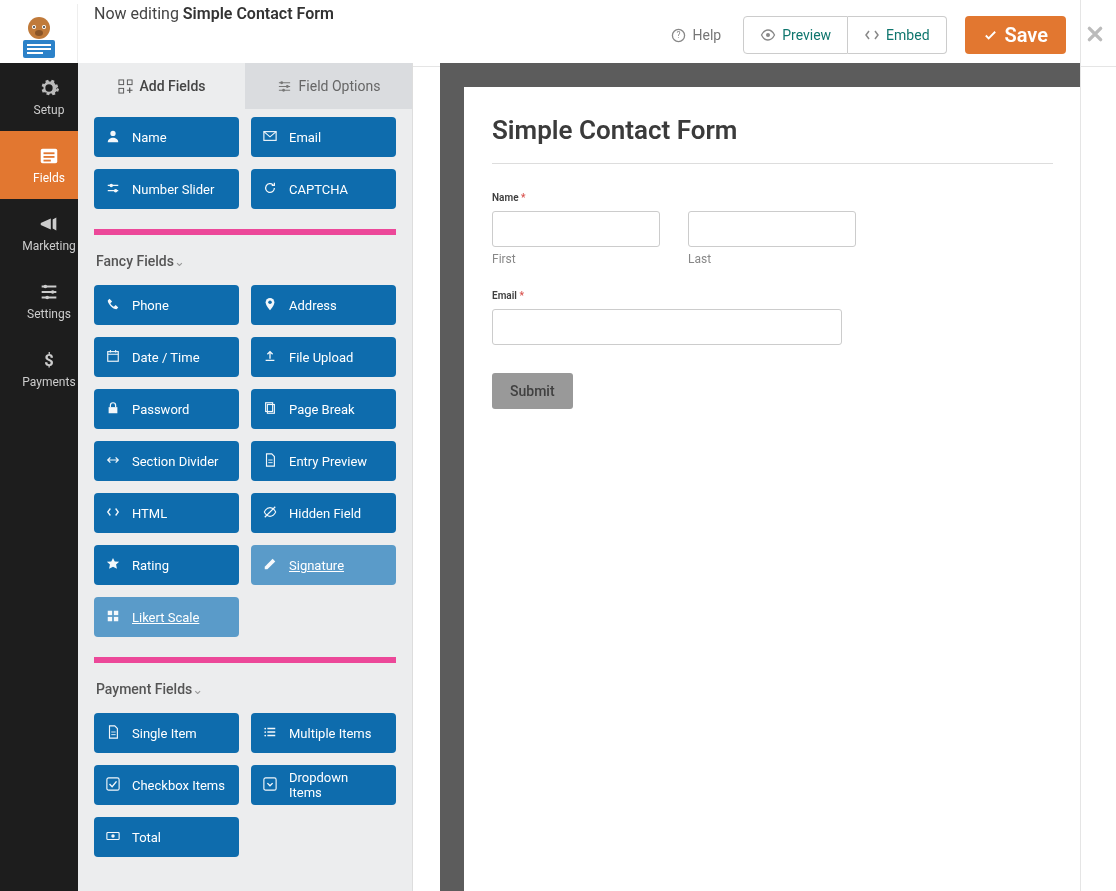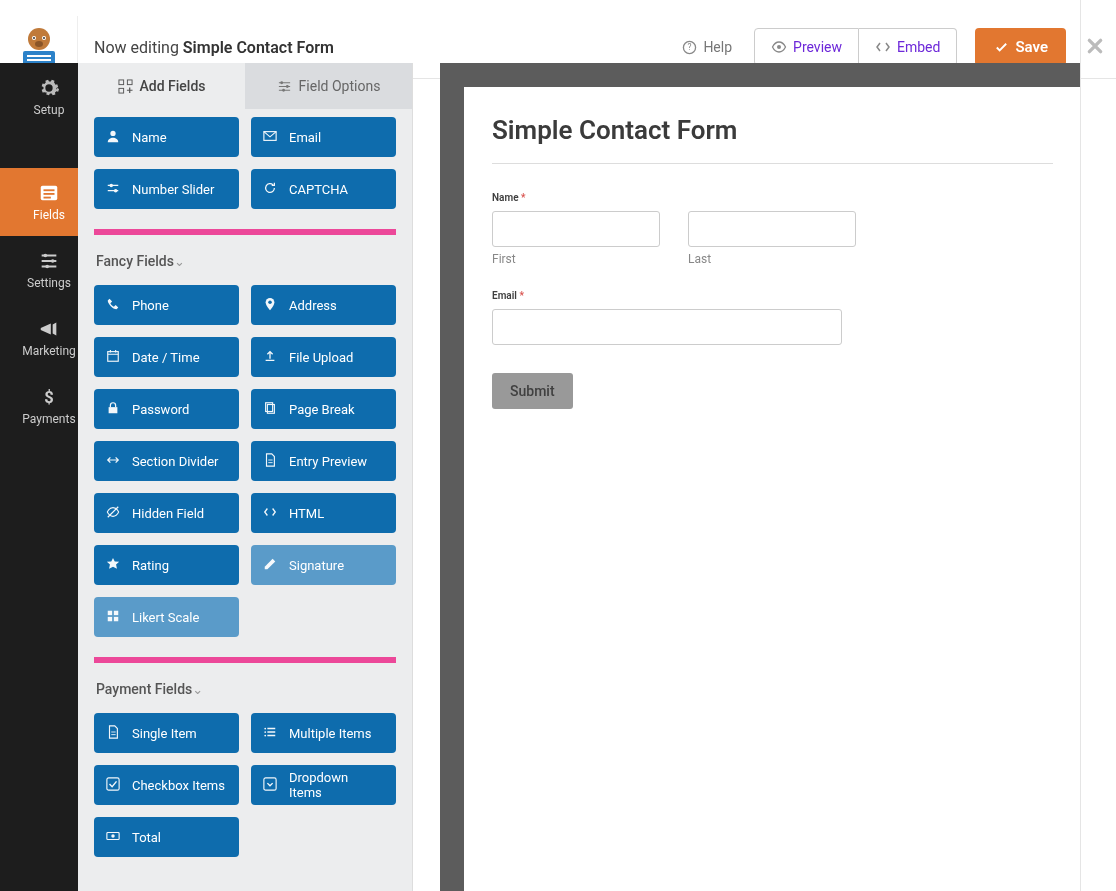--- a/index.html
+++ b/index.html
@@ -1,50 +1,50 @@
 <!DOCTYPE html>
 <html><head>
 <meta charset="utf-8">
 <style>
   * { margin:0; padding:0; box-sizing:border-box; font-family:-apple-system,BlinkMacSystemFont,"Segoe UI",Roboto,sans-serif; }
   body { background:#fff; width:1116px; height:891px; overflow:hidden; position:relative; }
 
   
-  .topbar { position:absolute; left:0; top:16px; right:0; height:63px; background:#fff; border-bottom:1px solid #e5e5e5; display:flex; align-items:center; }
+  .topbar { position:absolute; left:0; top:4px; right:0; height:63px; background:#fff; border-bottom:1px solid #e5e5e5; display:flex; }
   .logo-cell { width:78px; height:63px; display:flex; align-items:center; justify-content:center; border-right:1px solid #eee; }
   .logo { width:48px; height:48px; border-radius:6px; position:relative; }
   .title-wrap { flex:1; padding-left:16px; font-size:16px; color:#444; }
   .title-wrap b { color:#333; font-weight:600; }
   .topbar-actions { display:flex; align-items:center; gap:0; padding-right:12px; }
   .help-link { display:flex; align-items:center; color:#777; font-size:14px; margin-right:22px; cursor:pointer; }
-  .btn-outline { border:1px solid #ccc; background:#fff; color:#6d28d9; height:38px; padding:0 16px; display:flex; align-items:center; font-size:14px; cursor:pointer; }
+  .btn-outline { border:1px solid #ccc; background:#fff; color:#0f766e; height:38px; padding:0 16px; display:flex; align-items:center; font-size:14px; cursor:pointer; }
   .btn-outline:first-of-type { border-radius:4px 0 0 4px; }
   .btn-outline + .btn-outline { border-left:0; border-radius:0 4px 4px 0; }
-  .btn-save { margin-left:18px; background:#e27730; color:#fff; border:none; height:38px; padding:0 18px; border-radius:4px; font-weight:600; font-size:15px; display:flex; align-items:center; cursor:pointer; }
+  .btn-save { margin-left:18px; background:#e27730; color:#fff; border:none; height:38px; padding:0 18px; border-radius:4px; font-weight:600; font-size:20px; display:flex; align-items:center; cursor:pointer; }
   .close-x { margin-left:20px; color:#bbb; font-size:22px; font-weight:bold; cursor:pointer; }
   .ico { width:16px; height:16px; margin-right:6px; display:inline-flex; align-items:center; justify-content:center; }
 
   
   .rail { position:absolute; left:0; top:63px; bottom:0; width:98px; background:#1d1d1d; }
   .rail-item { height:68px; display:flex; flex-direction:column; align-items:center; justify-content:center; color:#ccc; font-size:12px; cursor:pointer; }
-  .rail-item.active { background:#e27730; color:#fff;margin-top:37px; }
+  .rail-item.active { background:#e27730; color:#fff; }
   .rail-ico { width:22px; height:22px; margin-bottom:4px; }
 
   
   .sidebar { position:absolute; left:78px; top:63px; bottom:0; width:335px; background:#ecedee; border-right:1px solid #ddd; display:flex; flex-direction:column; }
   .side-tabs { display:flex; height:46px; }
   .side-tab { flex:1; display:flex; align-items:center; justify-content:center; font-size:14px; color:#444; cursor:pointer; }
   .side-tab.active { background:#ecedee; font-weight:500; }
   .side-tab.inactive { background:#dadcdf; color:#666; }
   .side-body { flex:1; overflow-y:auto; padding:8px 16px 20px 16px; position:relative; }
   .side-body::-webkit-scrollbar { width:8px; }
   .side-body::-webkit-scrollbar-thumb { background:#b8bec5; border-radius:4px; }
   .field-grid { display:grid; grid-template-columns:1fr 1fr; gap:12px; }
   .field-btn { background:#0e6cad; color:#fff; height:40px; border-radius:4px; display:flex; align-items:center; padding:0 12px; font-size:13px; cursor:pointer; }
-  .field-btn.muted { background:#5a9bc9; }
+  .field-btn.muted { background:#5a9bc9;text-decoration:underline; }
   .field-btn .fi { width:16px; margin-right:10px; flex:none; opacity:.95; }
   .section-head { display:flex; align-items:center; justify-content:flex-start; color:#555; font-size:14px; font-weight:500; padding:6px 2px; margin-top:20px; margin-bottom:10px; border-top:6px solid #ec4899; padding-top:18px; cursor:pointer; }
   .section-head:first-of-type { border-top:none; padding-top:6px; margin-top:6px; }
   .chev { color:#999; font-size:13px; }
 
   
   .canvas-wrap { position:absolute; left:440px; top:63px; right:36px; bottom:0; background:#5c5c5c; padding:24px 0 0 24px; overflow:hidden; }
   .canvas { background:#fff; width:617px; min-height:804px; padding:28px; }
   .form-title { font-size:26px; font-weight:600; color:#3b3b3b; padding-bottom:18px; border-bottom:1px solid #ddd; margin-bottom:28px; }
   .form-label { font-size:10px; font-weight:600; color:#3f3f3f; margin-bottom:8px; display:block; }
@@ -137,32 +137,32 @@
       <div class="rail-ico"><svg viewBox="0 0 24 24" width="22" height="22">
           <rect x="3" y="4" width="18" height="16" rx="2" fill="currentColor"></rect>
           <rect x="6" y="8" width="12" height="2" fill="#e27730"></rect>
           <rect x="6" y="12" width="12" height="2" fill="#e27730"></rect>
           <rect x="6" y="16" width="8" height="2" fill="#e27730"></rect>
         </svg></div>
       <span>Fields</span>
     </div>
     <div class="rail-item">
       <div class="rail-ico"><svg viewBox="0 0 24 24" width="22" height="22">
+          <path fill="currentColor" d="M3 11v2l11 5V6L3 11zm13-4v10l4 2V5l-4 2z"></path>
+        </svg></div>
+      <span>Marketing</span>
+    </div>
+    <div class="rail-item">
+      <div class="rail-ico"><svg viewBox="0 0 24 24" width="22" height="22">
           <path d="M4 6h16M4 12h16M4 18h16" stroke="currentColor" stroke-width="2"></path>
           <circle cx="8" cy="6" r="2" fill="currentColor"></circle>
           <circle cx="16" cy="12" r="2" fill="currentColor"></circle>
           <circle cx="10" cy="18" r="2" fill="currentColor"></circle>
         </svg></div>
       <span>Settings</span>
-    </div>
-    <div class="rail-item">
-      <div class="rail-ico"><svg viewBox="0 0 24 24" width="22" height="22">
-          <path fill="currentColor" d="M3 11v2l11 5V6L3 11zm13-4v10l4 2V5l-4 2z"></path>
-        </svg></div>
-      <span>Marketing</span>
     </div>
     <div class="rail-item">
       <div class="rail-ico"><svg viewBox="0 0 24 24" width="22" height="22">
           <text x="12" y="18" text-anchor="middle" font-size="18" font-weight="bold" fill="currentColor">$</text>
         </svg></div>
       <span>Payments</span>
     </div>
   </div>
 
 <div class="sidebar">
@@ -274,30 +274,30 @@
         </div>
         <div class="field-btn">
           <span class="fi"><svg viewBox="0 0 16 16" width="14" height="14">
               <path d="M4 1h6l3 3v11H4z" fill="none" stroke="#fff" stroke-width="1.3"></path>
               <path d="M6 8h5M6 11h5" stroke="#fff"></path>
             </svg></span>
           <span>Entry Preview</span>
         </div>
         <div class="field-btn">
           <span class="fi"><svg viewBox="0 0 16 16" width="14" height="14">
+              <path d="M5 4L2 8l3 4M11 4l3 4-3 4" fill="none" stroke="#fff" stroke-width="1.5"></path>
+            </svg></span>
+          <span>HTML</span>
+        </div>
+        <div class="field-btn">
+          <span class="fi"><svg viewBox="0 0 16 16" width="14" height="14">
               <path d="M8 3C4 3 1.5 8 1.5 8S4 13 8 13s6.5-5 6.5-5S12 3 8 3z" fill="none" stroke="#fff" stroke-width="1.2"></path>
               <path d="M2 14L14 2" stroke="#fff" stroke-width="1.4"></path>
             </svg></span>
           <span>Hidden Field</span>
-        </div>
-        <div class="field-btn">
-          <span class="fi"><svg viewBox="0 0 16 16" width="14" height="14">
-              <path d="M5 4L2 8l3 4M11 4l3 4-3 4" fill="none" stroke="#fff" stroke-width="1.5"></path>
-            </svg></span>
-          <span>HTML</span>
         </div>
         <div class="field-btn">
           <span class="fi"><svg viewBox="0 0 16 16" width="14" height="14">
               <path d="M8 1l2 4 5 .5-3.5 3 1 5L8 11l-4.5 2.5 1-5L1 5.5 6 5z" fill="#fff"></path>
             </svg></span>
           <span>Rating</span>
         </div>
         <div class="field-btn muted">
           <span class="fi"><svg viewBox="0 0 16 16" width="14" height="14">
               <path d="M11 2l3 3-9 9H2v-3z" fill="#fff"></path>

